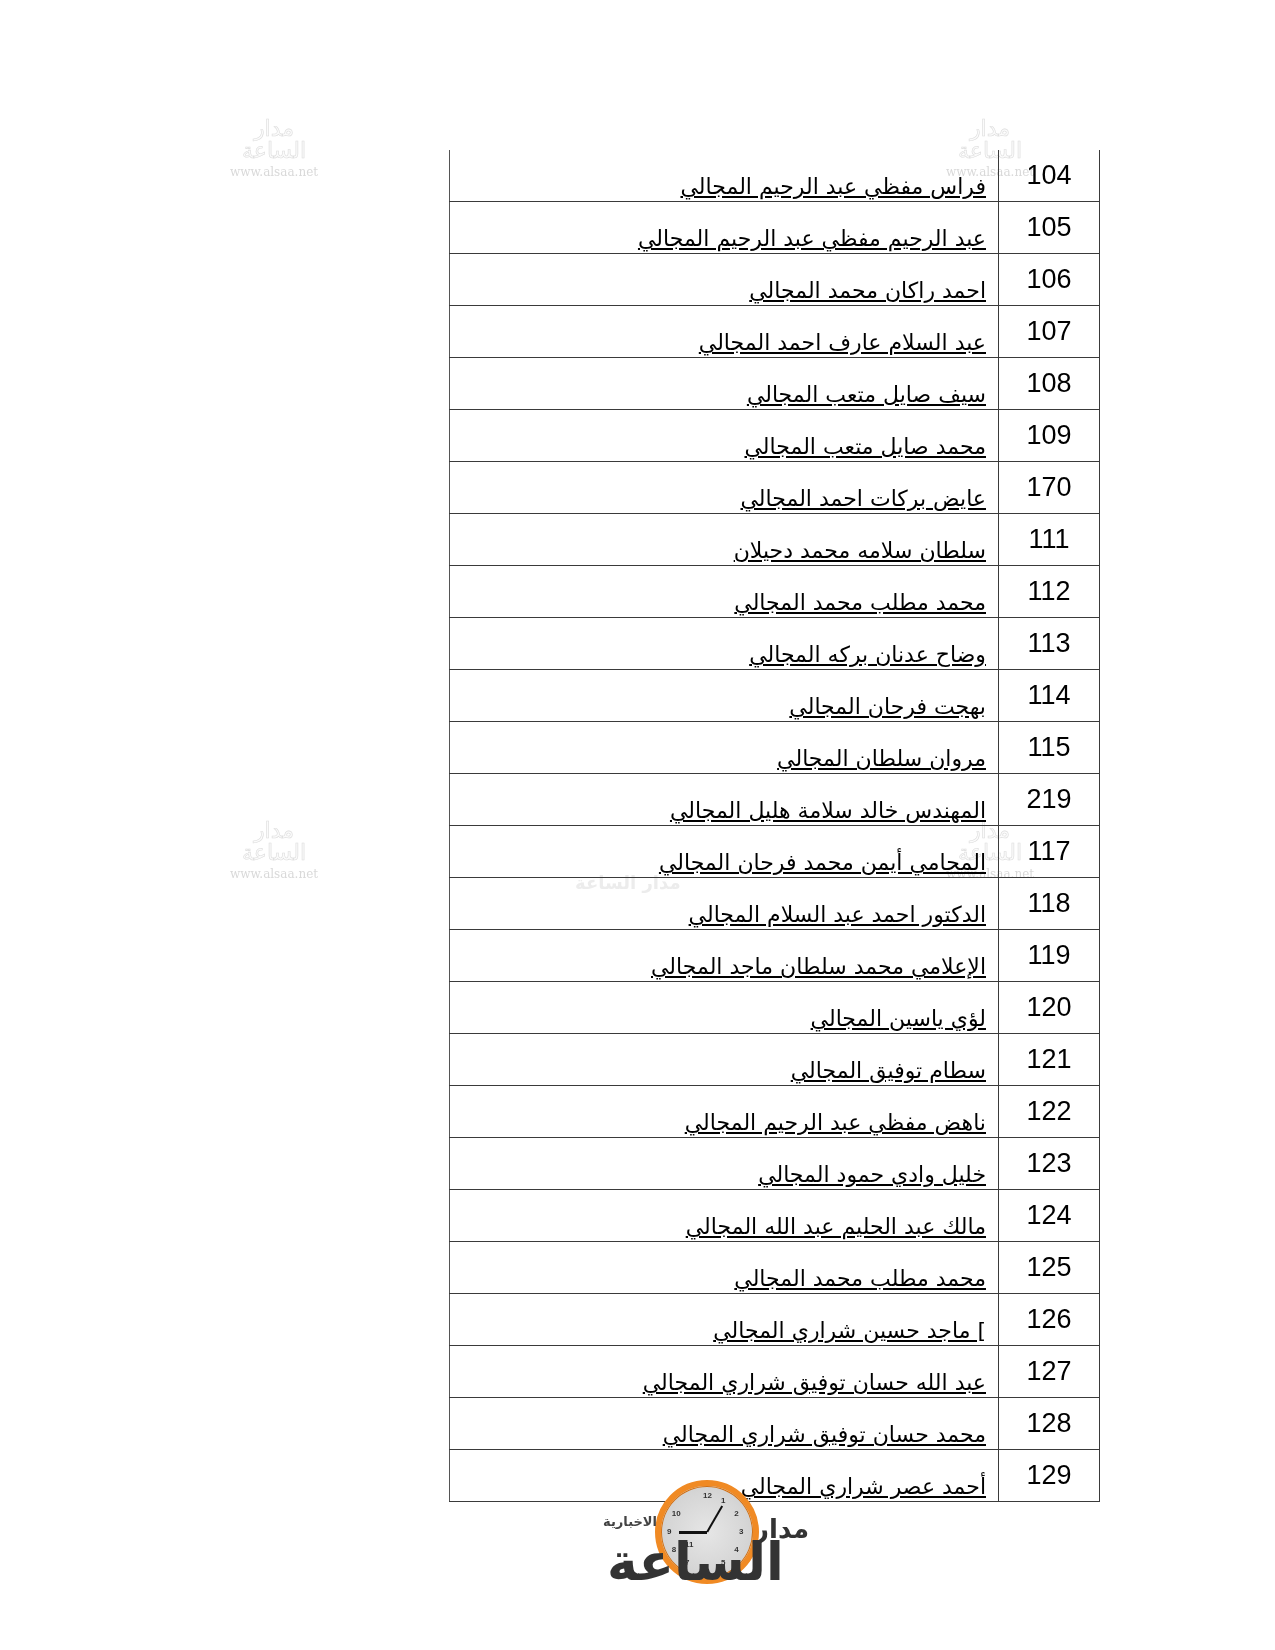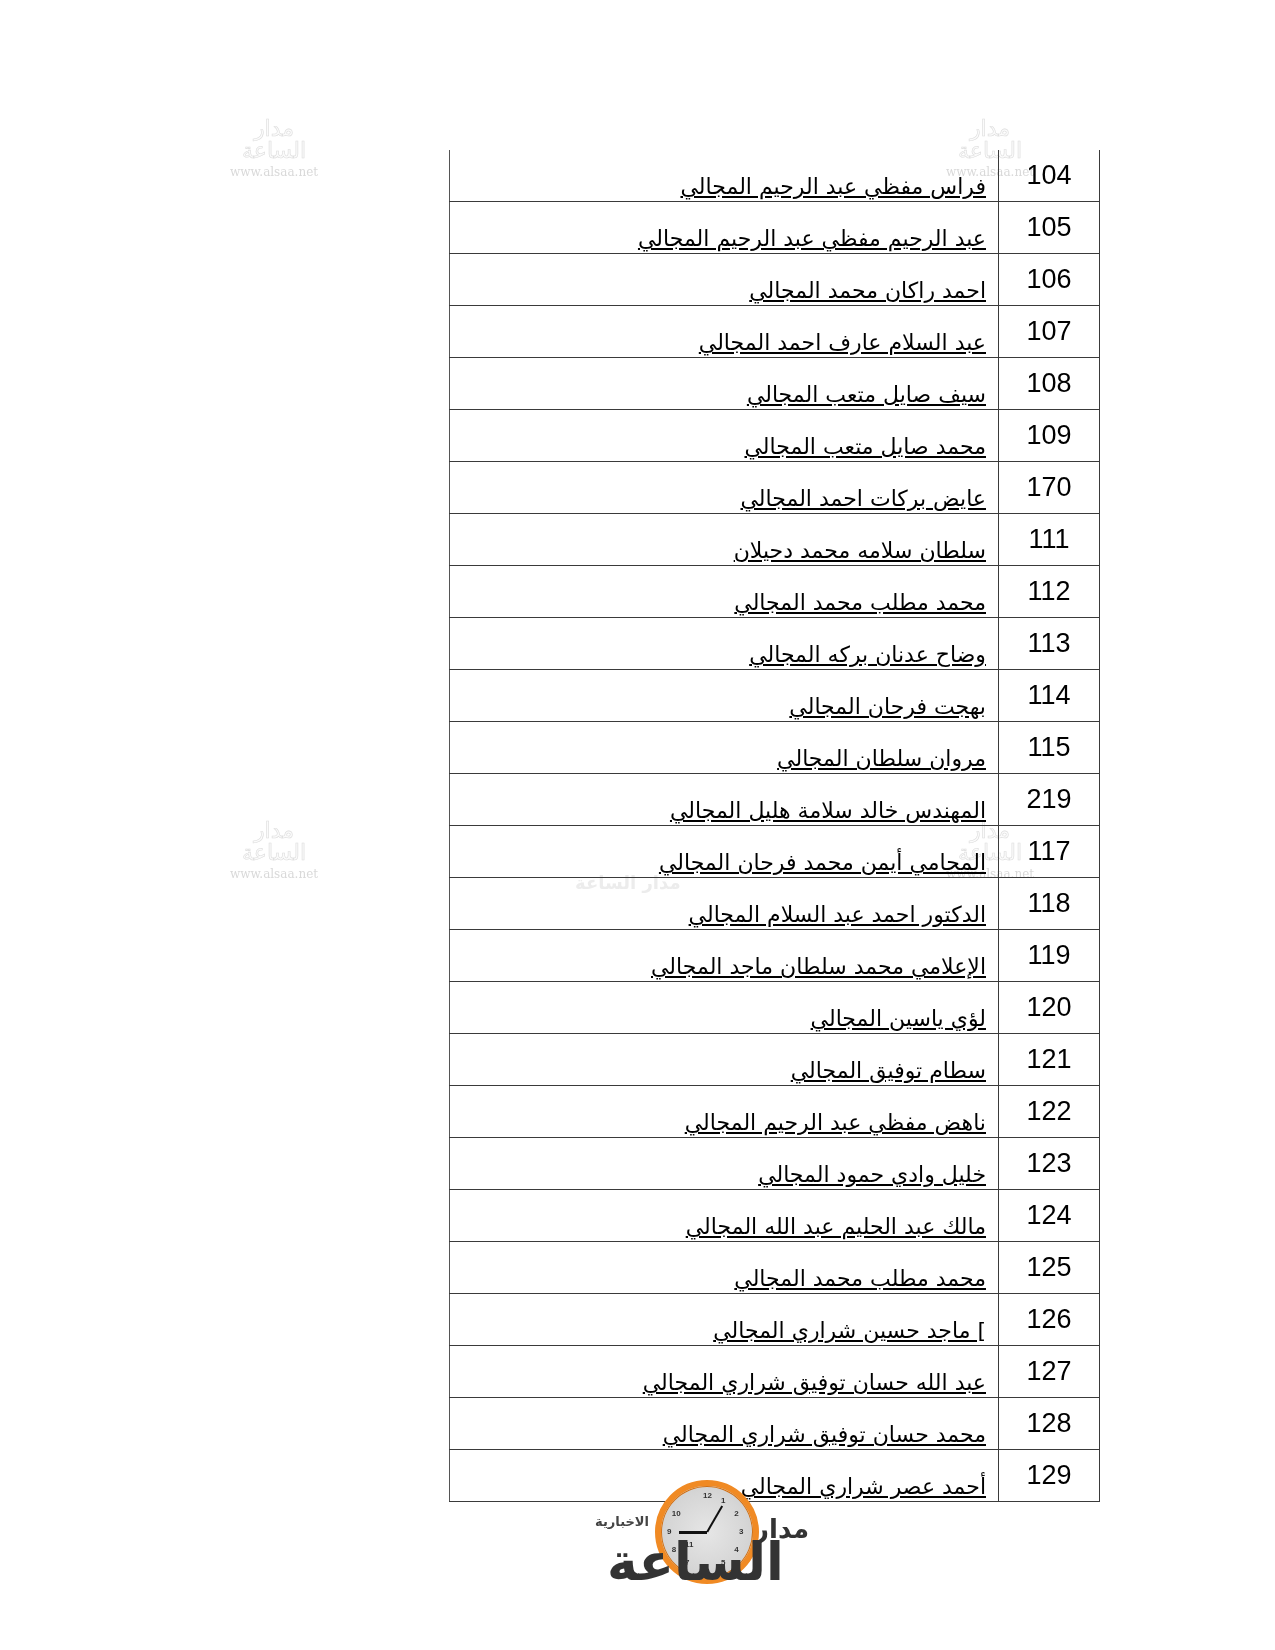--- a/index.html
+++ b/index.html
@@ -24,21 +24,21 @@
                 font-family: "Liberation Sans", sans-serif; font-size: 27px; vertical-align: top !important; }
   td.num-cell span { display: inline-block; padding-top: 10px; }
 
   .logo { position: absolute; left: 595px; top: 1478px; width: 220px; height: 110px; }
   .logo .clock { position: absolute; left: 60px; top: 2px; width: 92px; height: 92px; border-radius: 50%;
                  background: radial-gradient(circle at 50% 50%, #e6e6e6 0%, #d6d6d6 60%, #c8c8c8 100%);
                  border: 6px solid #f08a24; box-shadow: 0 0 0 1px #d26f12 inset; }
   .logo .clock .num { position: absolute; font-family: "Liberation Sans", sans-serif; font-size: 8px; font-weight: bold; color: #333; }
   .logo .hand { position: absolute; background: #111; transform-origin: left center; }
   .logo .mdar { position: absolute; right: 6px; top: 36px; font-size: 26px; font-weight: bold; color: #333; direction: rtl; }
-  .logo .news { position: absolute; left: 0; top: 36px; font-size: 13px; font-weight: bold; color: #444; direction: rtl; }
+  .logo .news { position: absolute; left: 8px; top: 36px; font-size: 13px; font-weight: bold; color: #444; direction: rtl; }
   .logo .saa { position: absolute; left: 12px; top: 58px; font-size: 52px; font-weight: bold; color: #333; direction: rtl; line-height: 1; letter-spacing: 1px; }
 </style>
 </head>
 <body>
 
 <div class="page">
 
   <div class="watermark" style="left:222px; top:118px; width:104px;">
     <span class="wm-brand">مدار الساعة</span>
     <span class="wm-url">www.alsaa.net</span>

